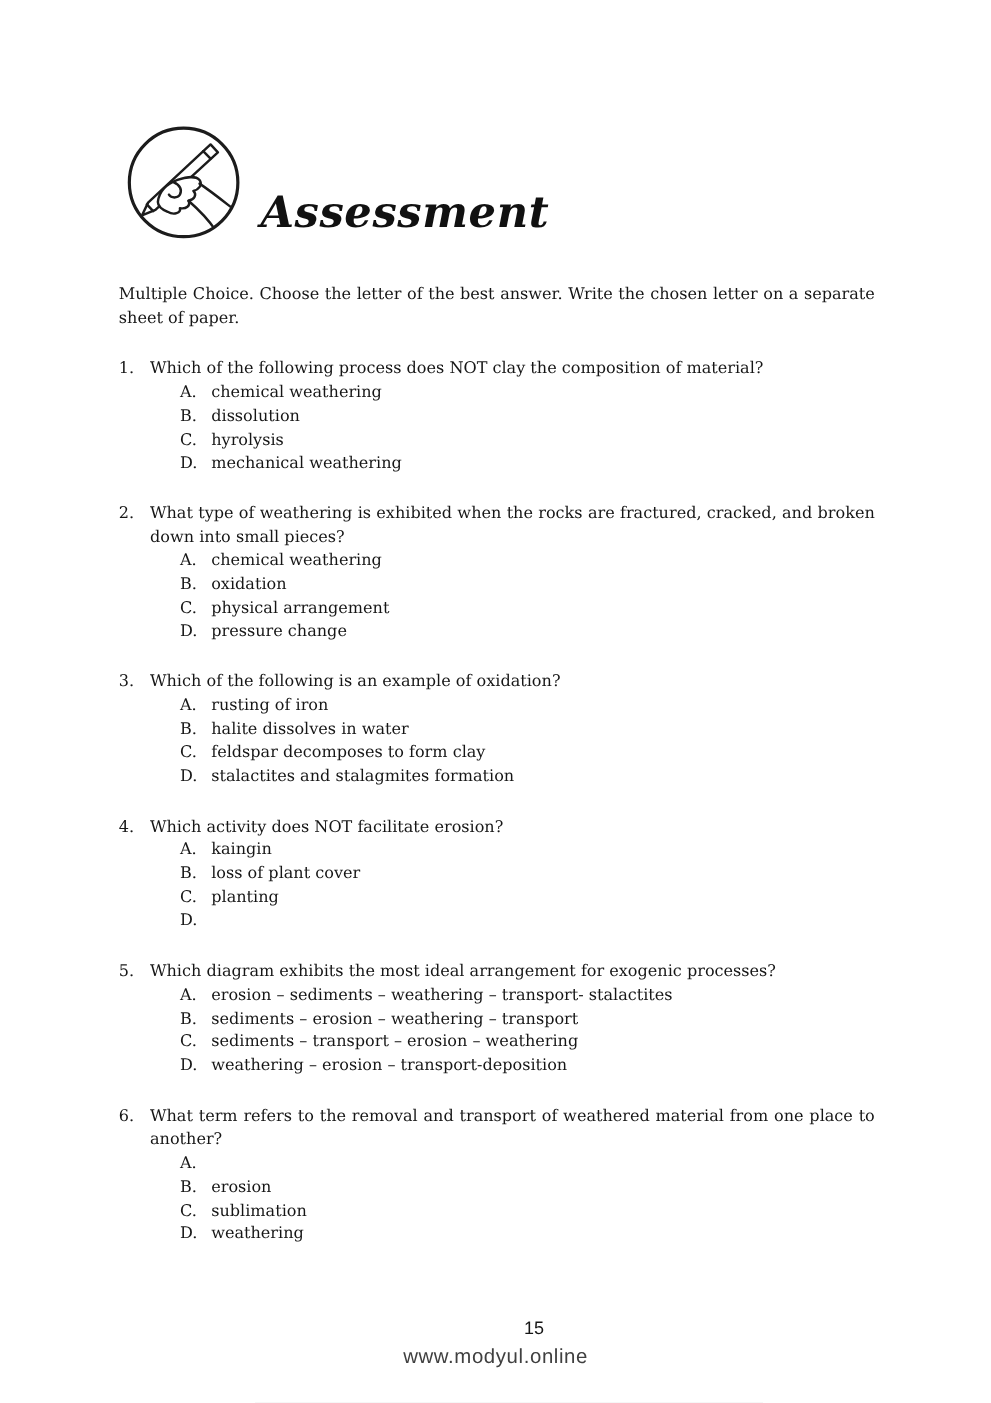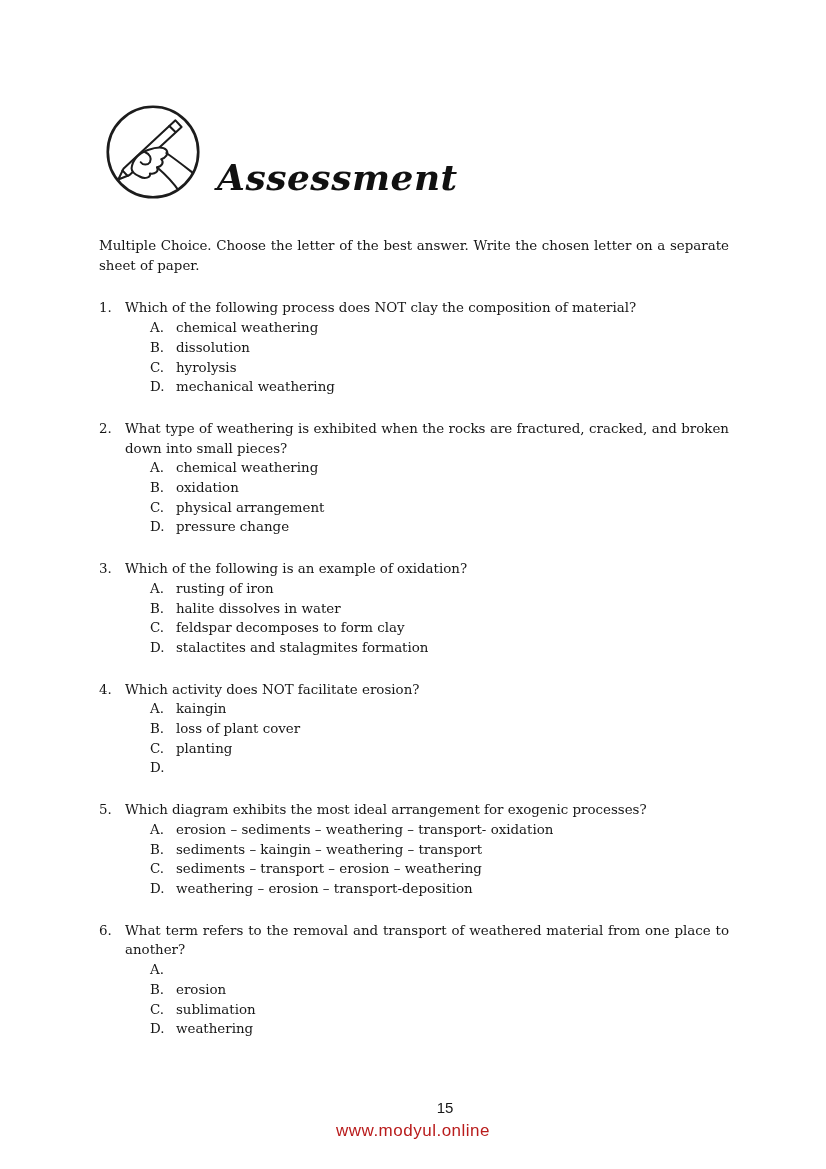--- a/index.html
+++ b/index.html
@@ -62,21 +62,21 @@
     padding-left: 32px;
   }
   .watermark {
     position: absolute;
     top: 1121px;
     left: 0;
     width: 100%;
     text-align: center;
     font-family: "Liberation Sans", sans-serif;
     font-size: 17px;
-    color: #b91c1c;
+    color: #404040;
     letter-spacing: 0.5px;
   }
 </style>
 </head>
 <body>
 
 <div class="page">
 
   <svg class="header-icon" viewBox="0 0 96 96" aria-hidden="true">
     <defs>
@@ -216,26 +216,26 @@
   </div>
 
   <div class="question">
     <div class="q-row">
       <span class="q-number">5.</span>
       <span class="q-text">Which diagram exhibits the most ideal arrangement for exogenic processes?</span>
     </div>
     <div class="options">
   <div class="option-row">
     <span class="opt-letter">A.</span>
-    <span class="opt-text">erosion – sediments – weathering – transport- oxidation</span>
-  </div>
-
-  <div class="option-row">
-    <span class="opt-letter">B.</span>
-    <span class="opt-text">sediments – kaingin – weathering – transport</span>
+    <span class="opt-text">erosion – sediments – weathering – transport- stalactites</span>
+  </div>
+
+  <div class="option-row">
+    <span class="opt-letter">B.</span>
+    <span class="opt-text">sediments – erosion – weathering – transport</span>
   </div>
 
   <div class="option-row">
     <span class="opt-letter">C.</span>
     <span class="opt-text">sediments – transport – erosion – weathering</span>
   </div>
 
   <div class="option-row">
     <span class="opt-letter">D.</span>
     <span class="opt-text">weathering – erosion – transport-deposition</span>

